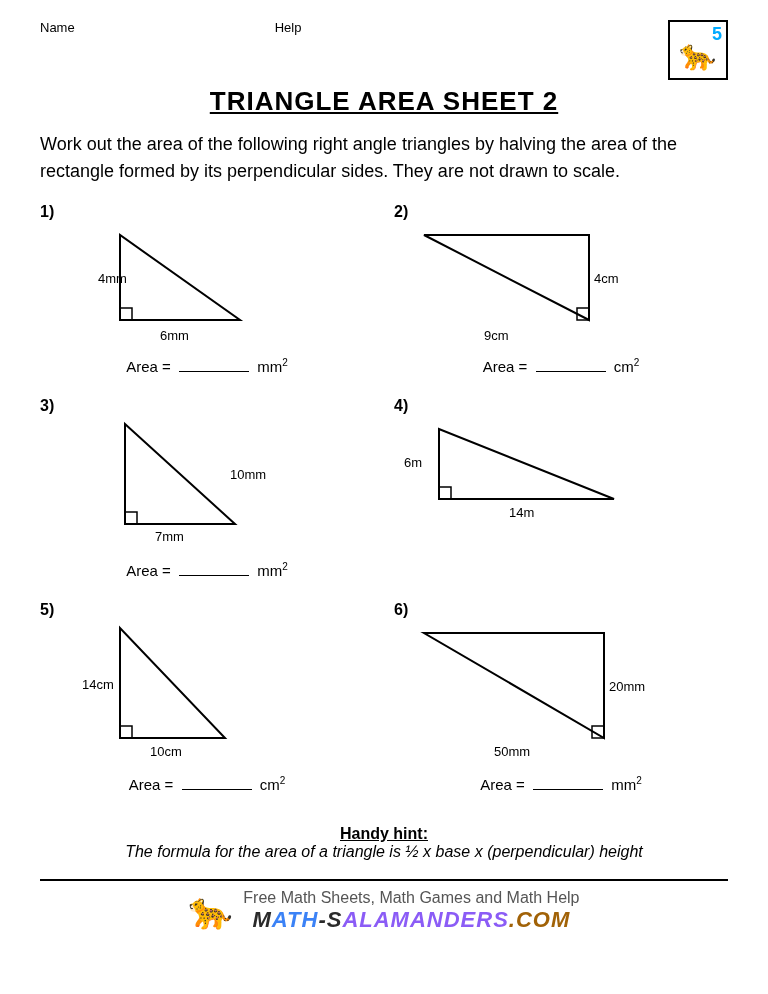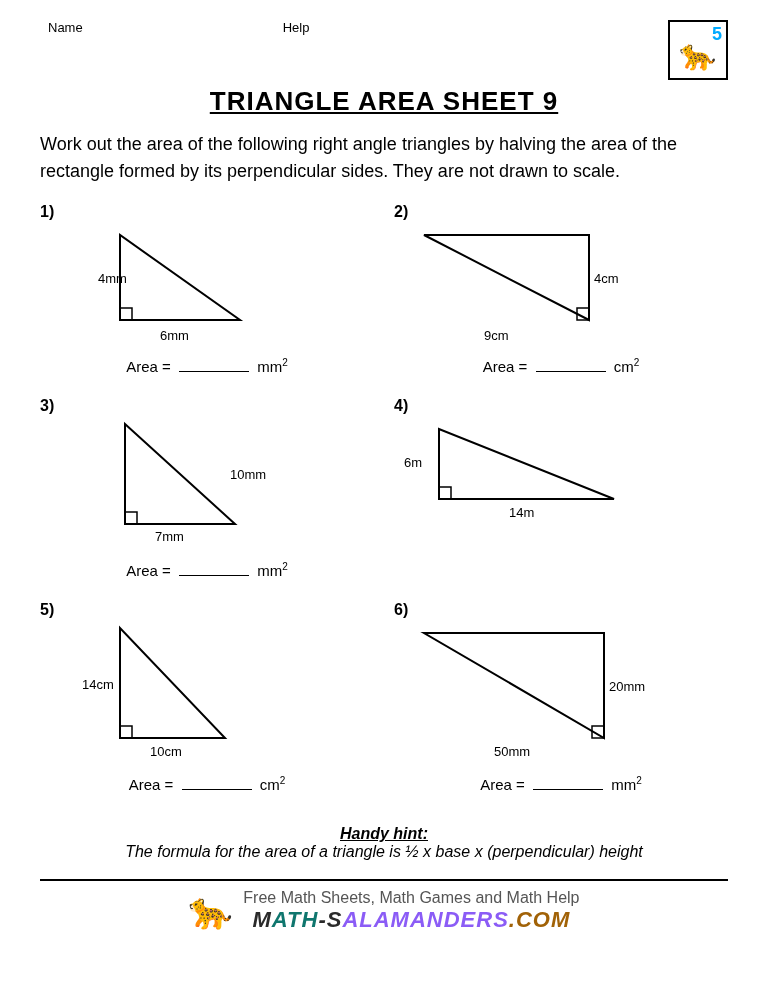--- a/index.html
+++ b/index.html
@@ -9,21 +9,20 @@
       width: 768px;
       min-height: 994px;
       padding: 20px 40px;
       color: #000;
     }
     .header-row {
       display: flex;
       justify-content: space-between;
       align-items: flex-start;
       margin-bottom: 4px;
-      margin-left: 8px;
     }
     .name-date {
       display: flex;
       gap: 200px;
       font-size: 13px;
     }
     .logo-box {
       border: 2px solid #000;
       width: 60px;
       height: 60px;
@@ -89,21 +88,20 @@
 
     
     svg { overflow: visible; }
 
     .hint-section {
       text-align: center;
       margin-top: 10px;
       margin-bottom: 18px;
     }
     .hint-title {
-      font-style: italic;
       text-decoration: underline;
       font-size: 16px;
       font-weight: bold;
     }
     .hint-text {
       font-style: italic;
       font-size: 16px;
     }
     .footer {
       text-align: center;
@@ -147,21 +145,21 @@
   <div class="name-date">
     <span>Name</span>
     <span>Help</span>
   </div>
   <div class="logo-box">
     <span class="logo-number">5</span>
     <span class="logo-animal">🐆</span>
   </div>
 </div>
 
-<div class="page-title">TRIANGLE AREA SHEET 9</div>
+<div class="page-title">TRIANGLE AREA SHEET 2</div>
 
 <div class="instructions">Work out the area of the following right angle triangles by halving the area of the rectangle formed by its perpendicular sides. They are not drawn to scale.</div>
 
 <div class="problems-grid">
 
   <div class="problem">
     <div class="problem-num">1)</div>
     <div class="triangle-container">
       <svg width="190" height="120">
 
@@ -279,17 +277,17 @@
   <div class="hint-title">Handy hint:</div>
   <div class="hint-text">The formula for the area of a triangle is ½ x base x (perpendicular) height</div>
 </div>
 
 <div class="footer">
   <div class="footer-logo">
     <span class="footer-logo-icon">🐆</span>
     <div>
       <div class="footer-text">Free Math Sheets, Math Games and Math Help</div>
       <div class="footer-brand">
-        <span style="color:#2a2a2a;">M</span><span style="color:#0f766e;">ATH</span><span style="color:#2a2a2a;">-S</span><span style="color:#8b5cf6;">ALAMANDERS</span><span style="color:#a16207;text-align:center;">.COM</span>
+        <span style="color:#2a2a2a;">M</span><span style="color:#3b82f6;">ATH</span><span style="color:#2a2a2a;">-S</span><span style="color:#8b5cf6;">ALAMANDERS</span><span style="color:#a16207;text-align:center;">.COM</span>
       </div>
     </div>
   </div>
 </div>
 
 </body></html>

